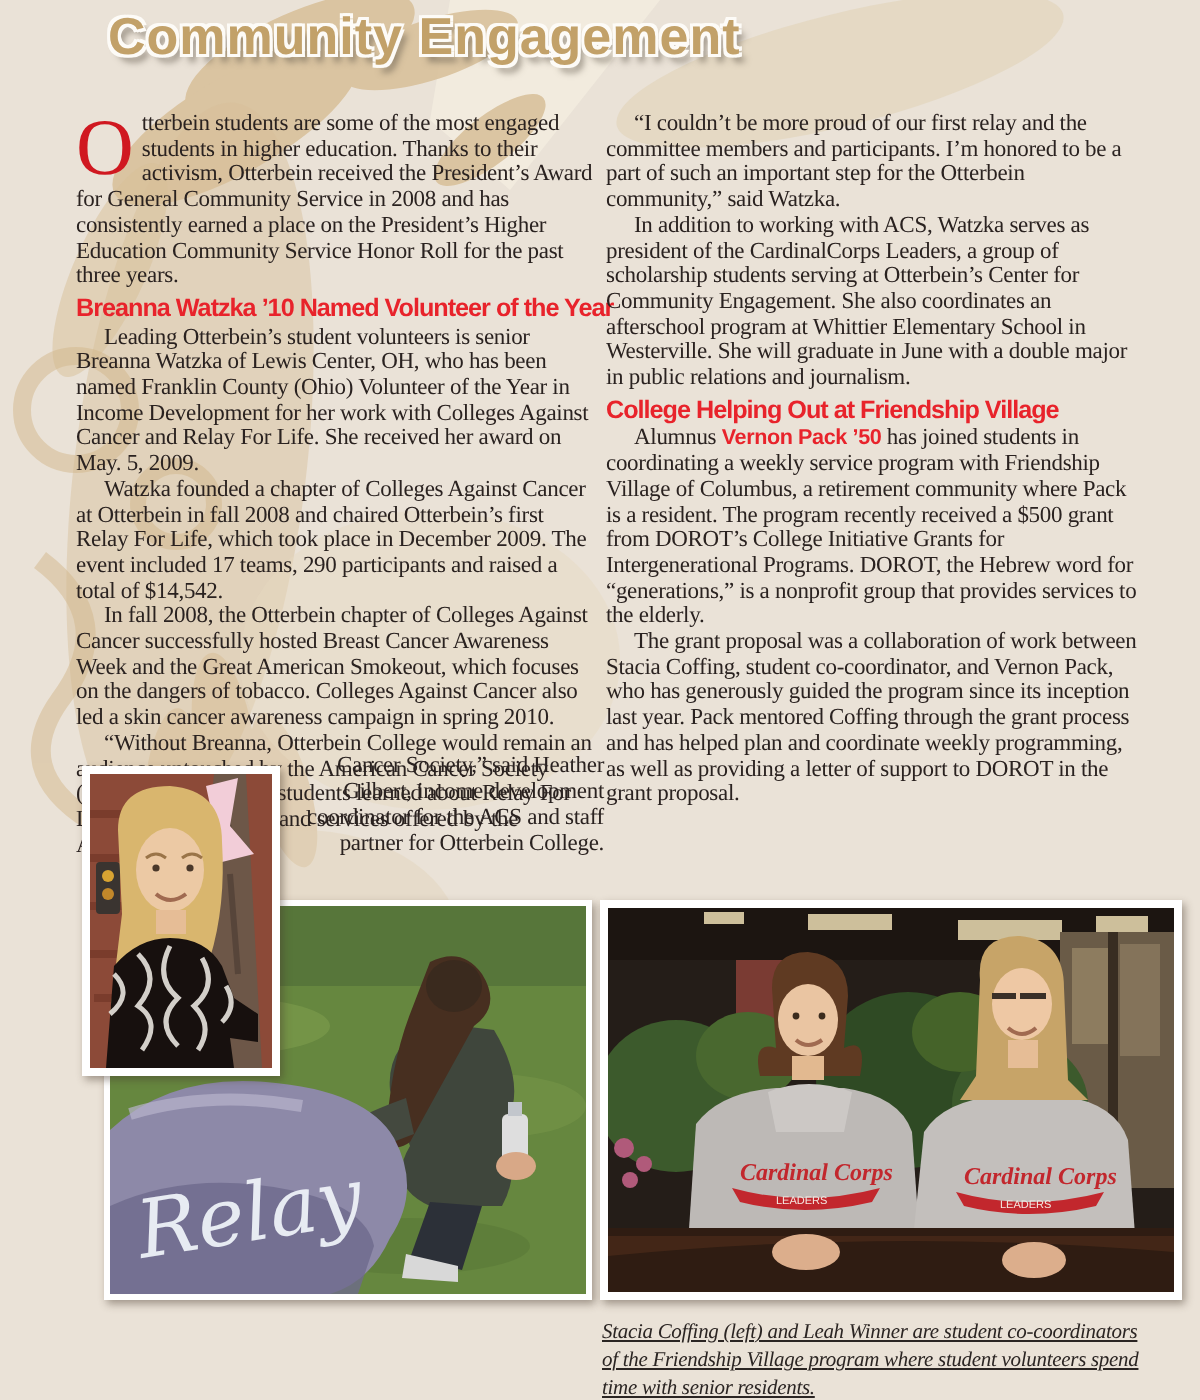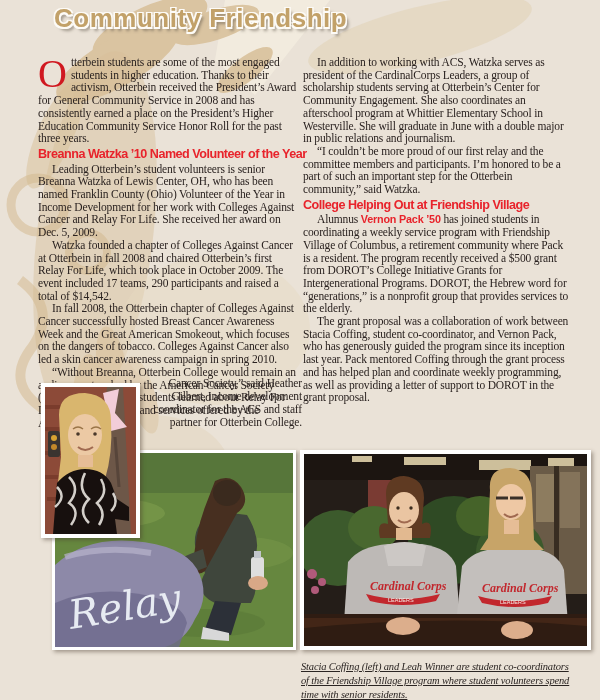--- a/index.html
+++ b/index.html
@@ -79,36 +79,36 @@
     </g>
     <g fill="none" stroke="#d3b88c" opacity="0.5">
       <circle cx="38" cy="205" r="27" stroke-width="9"></circle>
       <circle cx="88" cy="252" r="19" stroke-width="8"></circle>
       <path d="M20,280 q40,30 10,70 q-25,35 15,60" stroke-width="10"></path>
     </g>
     <ellipse cx="215" cy="330" rx="95" ry="75" fill="#e7dac0" opacity="0.45"></ellipse>
     <ellipse cx="150" cy="470" rx="80" ry="55" fill="#e2d3b6" opacity="0.4"></ellipse>
   </svg>
 
-  <h1 class="page-title">Community Friendship</h1>
+  <h1 class="page-title">Community Engagement</h1>
 
   <div class="col col-left">
     <p class="first"><span class="dropcap">O</span><span>tterbein students are some of the most engaged students in higher education. Thanks to their activism, Otterbein received the President’s Award for General Community Service in 2008 and has consistently earned a place on the President’s Higher Education Community Service Honor Roll for the past three years.</span></p>
     <h2 class="red-heading">Breanna Watzka ’10 Named Volunteer of the Year</h2>
-    <p>Leading Otterbein’s student volunteers is senior Breanna Watzka of Lewis Center, OH, who has been named Franklin County (Ohio) Volunteer of the Year in Income Development for her work with Colleges Against Cancer and Relay For Life. She received her award on Dec. 5, 2009.</p>
-    <p>Watzka founded a chapter of Colleges Against Cancer at Otterbein in fall 2008 and chaired Otterbein’s first Relay For Life, which took place in October 2009.  The event included 17 teams, 290 participants and raised a total of $14,542.</p>
+    <p>Leading Otterbein’s student volunteers is senior Breanna Watzka of Lewis Center, OH, who has been named Franklin County (Ohio) Volunteer of the Year in Income Development for her work with Colleges Against Cancer and Relay For Life. She received her award on May. 5, 2009.</p>
+    <p>Watzka founded a chapter of Colleges Against Cancer at Otterbein in fall 2008 and chaired Otterbein’s first Relay For Life, which took place in December 2009.  The event included 17 teams, 290 participants and raised a total of $14,542.</p>
     <p>In fall 2008, the Otterbein chapter of Colleges Against Cancer successfully hosted Breast Cancer Awareness Week and the Great American Smokeout, which focuses on the dangers of tobacco. Colleges Against Cancer also led a skin cancer awareness campaign in spring 2010.</p>
     <p>“Without Breanna, Otterbein College would remain an audience untouched by the American Cancer Society (ACS). Thanks to her, students learned about Relay For Life and the programs and services offered by the American</p>
   </div>
 
   <div class="para-continued">Cancer Society,” said Heather Gilbert, income development coordinator for the ACS and staff partner for Otterbein College.</div>
 
   <div class="col col-right">
+    <p>“I couldn’t be more proud of our first relay and the committee members and participants. I’m honored to be a part of such an important step for the Otterbein community,” said Watzka.</p>
     <p>In addition to working with ACS, Watzka serves as president of the CardinalCorps Leaders, a group of scholarship students serving at Otterbein’s Center for Community Engagement.  She also coordinates an afterschool program at Whittier Elementary School in Westerville.  She will graduate in June with a double major in public relations and journalism.</p>
-    <p>“I couldn’t be more proud of our first relay and the committee members and participants. I’m honored to be a part of such an important step for the Otterbein community,” said Watzka.</p>
     <h2 class="red-heading">College Helping Out at Friendship Village</h2>
     <p><span>Alumnus </span><span class="red-name">Vernon Pack ’50</span><span> has joined students in coordinating a weekly service program with Friendship Village of Columbus, a retirement community where Pack is a resident. The program recently received a $500 grant from DOROT’s College Initiative Grants for Intergenerational Programs. DOROT, the Hebrew word for “generations,” is a nonprofit group that provides services to the elderly.</span></p>
     <p>The grant proposal was a collaboration of work between Stacia Coffing, student co-coordinator, and Vernon Pack, who has generously guided the program since its inception last year. Pack mentored Coffing through the grant process and has helped plan and coordinate weekly programming, as well as providing a letter of support to DOROT in the grant proposal.</p>
   </div>
 
   <div class="photo photo-portrait">
     <svg width="91" height="147" viewBox="0 0 91 147">
       <rect width="91" height="147" fill="#8c4a38"></rect>
       <g fill="#7a3c2c">
         <rect x="0" y="18" width="26" height="4"></rect>

